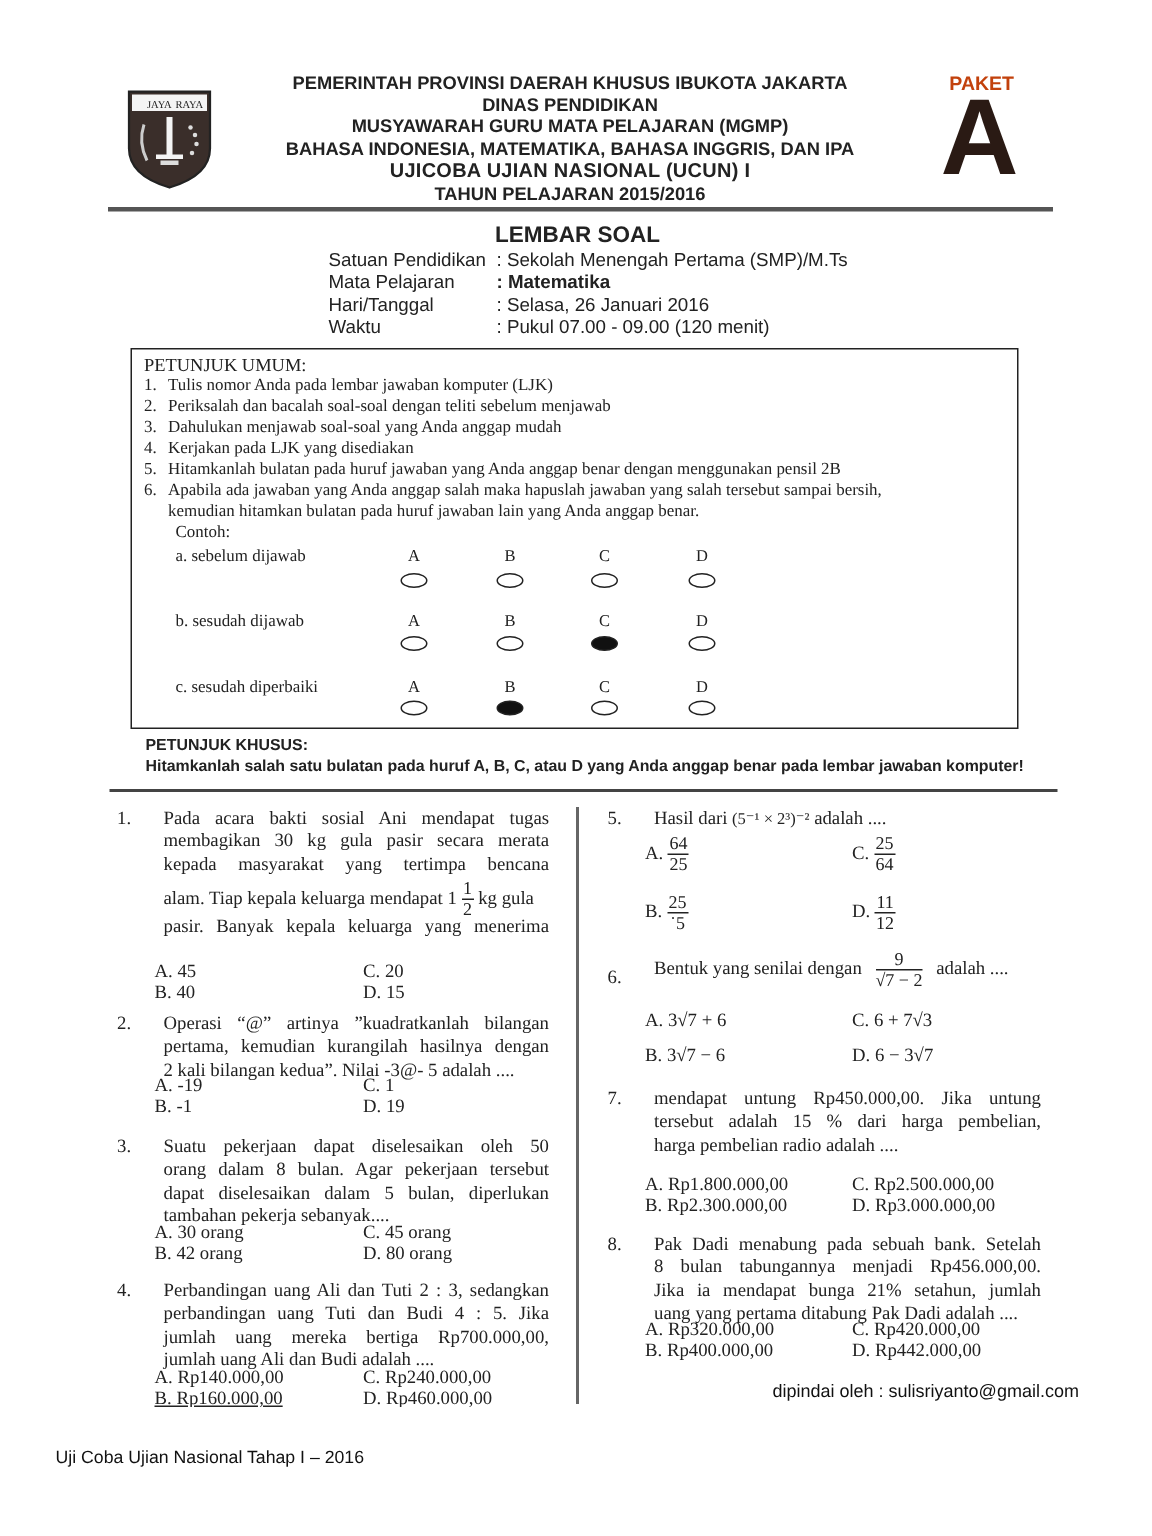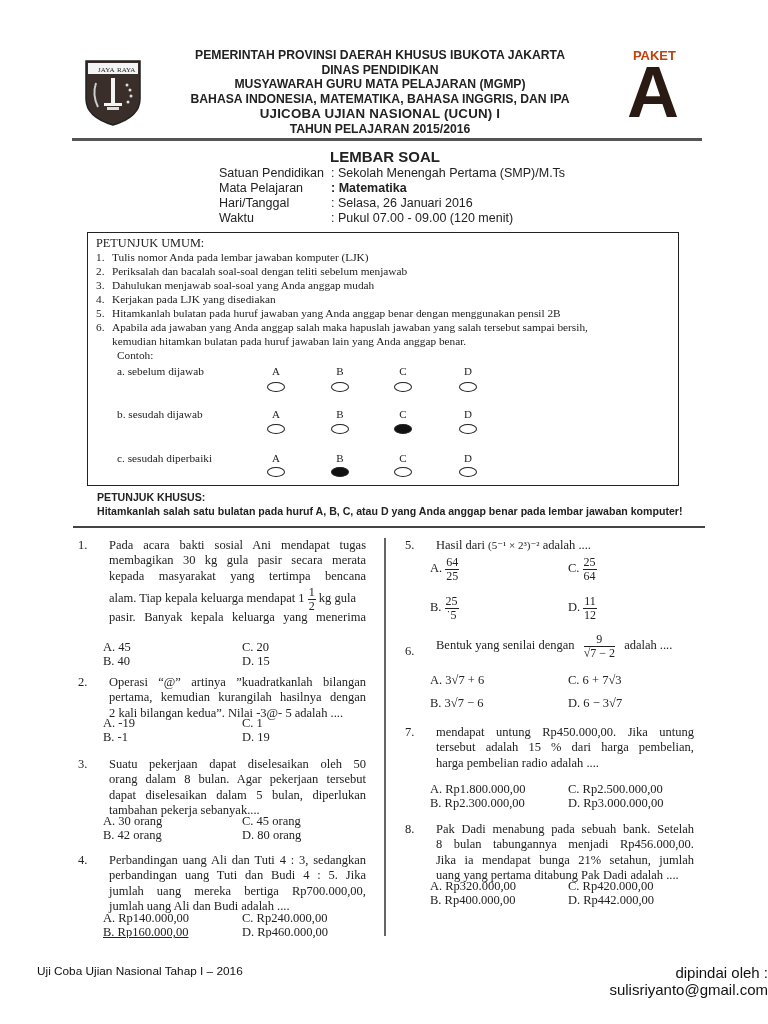--- a/index.html
+++ b/index.html
@@ -51,21 +51,21 @@
   
   .q { font-size: 12.5px; line-height: 15.3px; color: #222; }
   .q .num { position: absolute; left: 0; top: 0; }
   .q .body { position: absolute; left: 31px; text-align: justify; }
   .opt { font-size: 12.5px; color: #222; white-space: nowrap; }
   .frac { display: inline-block; vertical-align: middle; text-align: center; font-size: 12px; line-height: 13px; }
   .frac .top { display: block; border-bottom: 1px solid #222; padding: 0 1px; }
   .frac .bot { display: block; }
 
   .footer-left { left: 37px; top: 964px; font-size: 11.8px; color: #111; }
-  .footer-right { left: 515px; top: 964px; font-size: 15px; color: #111; text-align: right; }
+  .footer-right { left: 515px; top: 920px; font-size: 12px; color: #111; }
 </style>
 </head>
 <body>
 
 <div class="abs logo">
   <svg width="62" height="72" viewBox="0 0 62 72">
     <path d="M4 6 L58 6 L58 44 Q58 62 31 70 Q4 62 4 44 Z" fill="#3a2e2a" stroke="#222" stroke-width="1.5"></path>
     <rect x="6" y="8" width="50" height="11" fill="#f4f4f4"></rect>
     <text x="16" y="17" font-size="7" font-family="Liberation Serif, serif" fill="#222">JAYA</text>
     <text x="35" y="17" font-size="7" font-family="Liberation Serif, serif" fill="#222">RAYA</text>
@@ -201,21 +201,21 @@
   </div>
   <div class="abs opt" style="left:25px;top:57px;">A. 30 orang</div>
   <div class="abs opt" style="left:25px;top:71px;">B. 42 orang</div>
   <div class="abs opt" style="left:164px;top:57px;">C. 45 orang</div>
   <div class="abs opt" style="left:164px;top:71px;">D. 80 orang</div>
 </div>
 
 <div class="abs q serif" style="left:78px;top:853px;width:288px;height:85px;overflow:hidden;">
   <span class="num">4.</span>
   <div class="body" style="top:0;width:257px;">
-    <div style="text-align-last:justify;">Perbandingan uang Ali dan Tuti 4 : 3, sedangkan</div>
+    <div style="text-align-last:justify;">Perbandingan uang Ali dan Tuti 2 : 3, sedangkan</div>
     <div style="text-align-last:justify;">perbandingan  uang Tuti dan Budi 4 : 5. Jika</div>
     <div style="text-align-last:justify;">jumlah uang mereka bertiga Rp700.000,00,</div>
     <div>jumlah uang Ali dan Budi adalah ....</div>
   </div>
   <div class="abs opt" style="left:25px;top:58px;">A. Rp140.000,00</div>
   <div class="abs opt" style="left:25px;top:72px;text-decoration:underline;">B. Rp160.000,00</div>
   <div class="abs opt" style="left:164px;top:58px;">C. Rp240.000,00</div>
   <div class="abs opt" style="left:164px;top:72px;">D. Rp460.000,00</div>
 </div>
 

